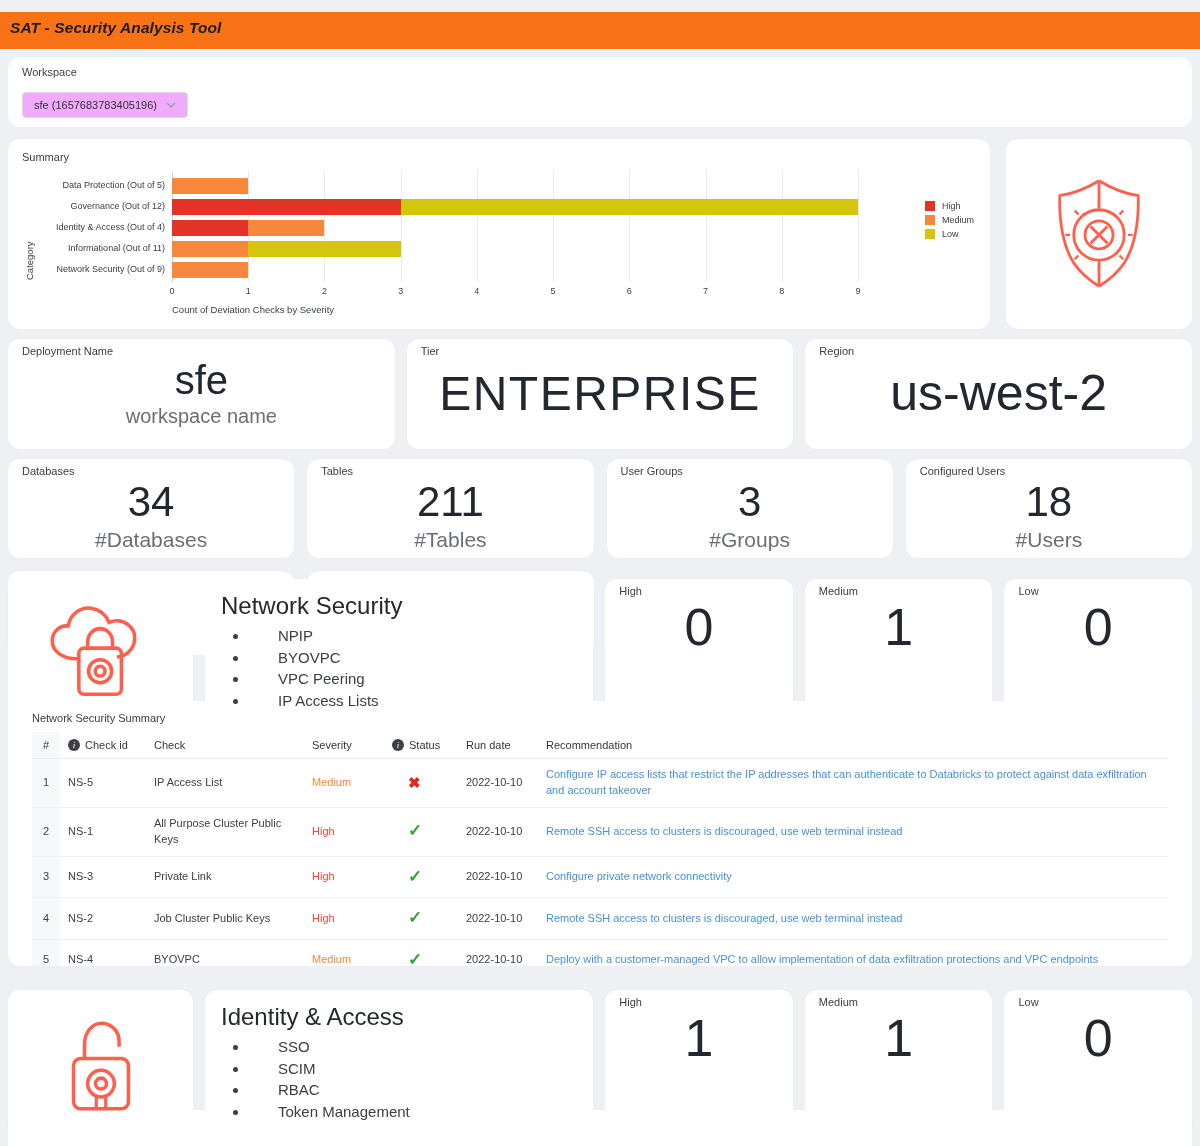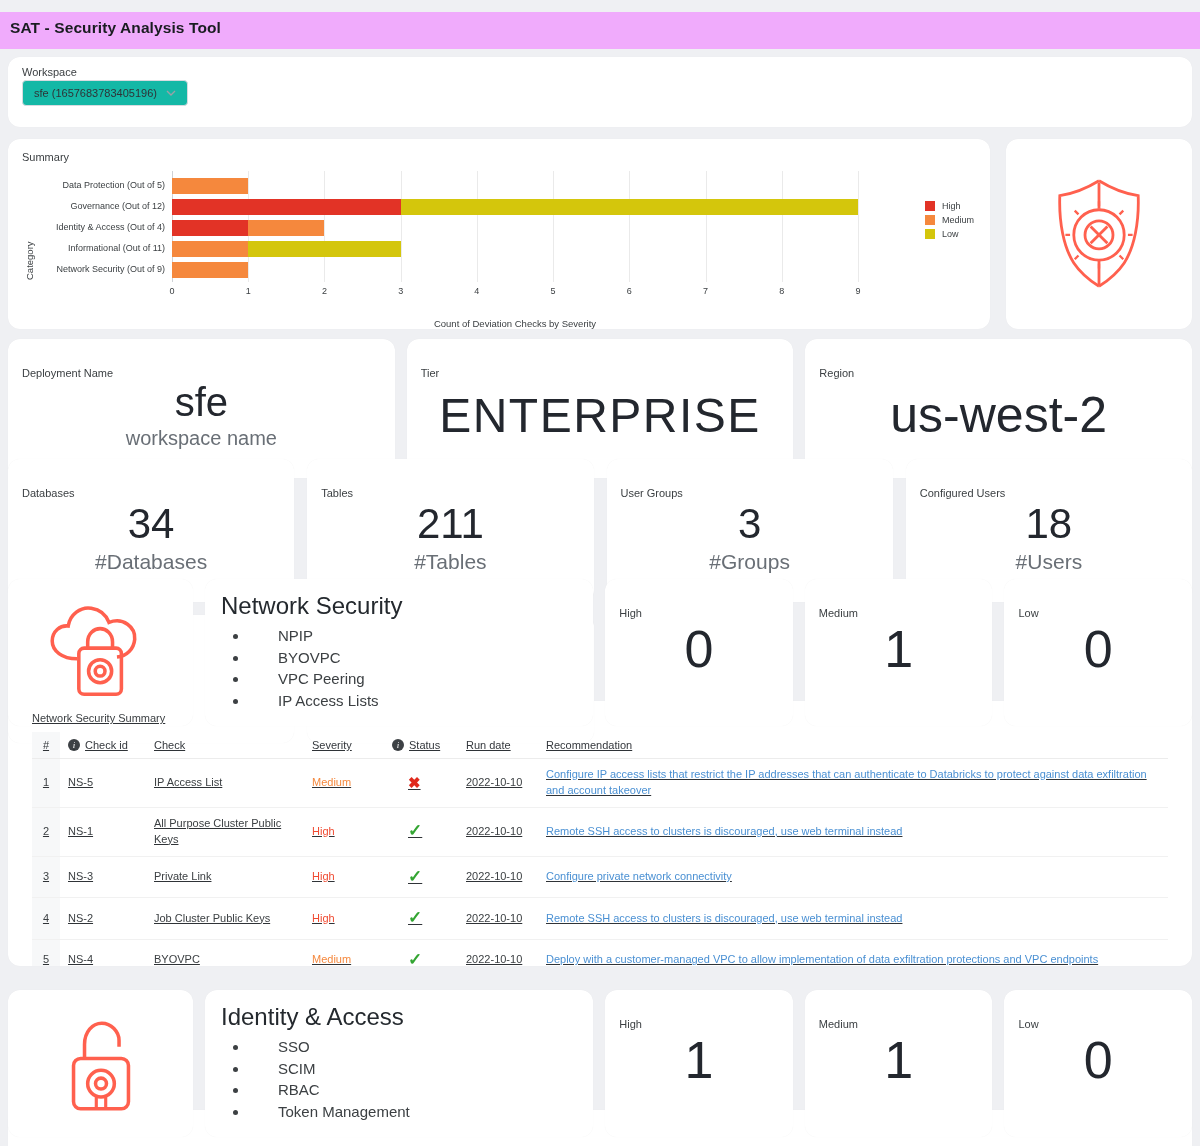--- a/index.html
+++ b/index.html
@@ -3,31 +3,31 @@
 <meta charset="utf-8">
 <style>
   * { box-sizing: border-box; }
   html,body { margin:0; padding:0; }
   body {
     width:1200px; height:1146px; overflow:hidden;
     background:#eff0f3;
     font-family:"Liberation Sans", sans-serif;
     color:#2f3337;
   }
-  .titleband { background:#f0abfc; margin-top:12px; padding:7px 10px 12px; }
+  .titleband { background:#f97316; margin-top:12px; padding:7px 10px 12px;font-style:italic; }
   .titleband h1 { margin:0; font-size:15.5px; color:#191c20; letter-spacing:.1px; }
   #root { padding:0 8px; }
   .card { background:#fff; border-radius:12px; box-shadow:0 0 1px rgba(0,0,0,.06); }
 
   
   .ws-card { margin-top:8px; height:70px; padding:9px 14px; }
   .small-label { font-size:11px; color:#3c4043; }
   .dropdown { display:inline-flex; align-items:center; gap:9px; border:1px solid #d8dbe0;
-    border-radius:4px; padding:6px 11px; margin-top:2px; font-size:11px; color:#2f3337;
-    background:#14b8a6; cursor:pointer; }
+    border-radius:4px; padding:6px 11px; margin-top:14px; font-size:11px; color:#2f3337;
+    background:#f0abfc; cursor:pointer; }
 
   
   .summary-row { display:grid; grid-template-columns:1fr 186px; gap:16px; height:190px; margin-top:12px; }
   .info-row { display:grid; grid-template-columns:repeat(3,1fr); gap:12px; height:110px; margin-top:10px; }
   .stats-row { display:grid; grid-template-columns:repeat(4,1fr); gap:13px; height:114px; margin-top:10px; }
   .five-row { display:grid; grid-template-columns:185px 2.07fr 1fr 1fr 1fr; gap:12px; height:110px; margin-top:6px; }
   #ia-row { margin-top:24px; height:108px; }
 
   
   .chart-card { padding:12px 14px; overflow:hidden; }
@@ -38,51 +38,51 @@
   .ycol { width:128px; flex:none; }
   .ylab { height:21px; line-height:21px; font-size:9px; color:#3c4043; text-align:right;
     padding-right:7px; white-space:nowrap; }
   .bars-col { flex:1; position:relative; height:105px; }
   .gridline { position:absolute; top:-4px; bottom:-2px; width:1px; background:#eaeaea; }
   .gridline.zero { background:#cfd2d6; }
   .brow { height:21px; display:flex; align-items:center; position:relative; z-index:1; }
   .bseg { height:16px; }
   .xticks { position:relative; height:13px; margin-left:128px; margin-top:6px; }
   .xtick { position:absolute; transform:translateX(-50%); font-size:9px; color:#3c4043; }
-  .xlabel { margin-left:128px; text-align:center; font-size:9.5px; color:#3c4043; margin-top:19px; }
+  .xlabel { margin-left:128px; font-size:9.5px; color:#3c4043; margin-top:5px; }
   .legend { position:absolute; top:26px; right:2px; display:flex; flex-direction:column; gap:4px; }
   .lg-item { display:flex; align-items:center; gap:7px; cursor:pointer; }
   .lg-sq { width:10px; height:10px; flex:none; }
   .lg-lab { font-size:9px; color:#3c4043; }
 
   
   .icon-card { display:flex; align-items:center; justify-content:center; }
 
   
-  .info-card, .stat-card, .sev-card { padding:28px 14px; display:flex; flex-direction:column; align-items:center; }
+  .info-card, .stat-card, .sev-card { padding:6px 14px; display:flex; flex-direction:column; align-items:center; }
   .info-card .small-label, .stat-card .small-label, .sev-card .small-label { align-self:flex-start; }
   .info-value { color:#23272e; font-weight:500; }
   .iv0 { font-size:40px; line-height:1.15; margin-top:0; }
   .iv1 { font-size:48px; letter-spacing:1.5px; margin-top:9px; }
   .iv2 { font-size:50px; margin-top:7px; }
   .info-sub { font-size:20px; color:#696f76; margin-top:2px; }
   .stat-value { font-size:42px; font-weight:500; color:#23272e; line-height:1.15; margin-top:1px; }
   .stat-value.small { font-size:25px; margin-top:13px; font-weight:500; }
   .stat-sub { font-size:21px; color:#696f76; margin-top:2px; }
   .stat-sub.small { font-size:12px; margin-top:4px; }
   .sev-value { font-size:52px; font-weight:500; color:#23272e; margin-top:2px; line-height:1.1; }
 
   
   .list-card { padding:13px 16px; }
   .list-title { font-size:24px; color:#24292e; }
   .list-card ul { margin:7px 0 0 28px; padding:0; }
   .list-card li { font-size:15px; color:#3c4043; margin:4.5px 0;padding-left:29px; }
 
   
-  .table-card { margin-top:12px; height:265px; padding:11px 24px; overflow:hidden;text-decoration:underline; }
+  .table-card { margin-top:12px; height:265px; padding:11px 24px; overflow:hidden; }
   .t-wrap { margin-top:8px; }
   .t-head, .t-row { display:grid; grid-template-columns:28px 86px 158px 80px 74px 80px 1fr; align-items:center; }
   .t-head { border-bottom:1px solid #ececec; }
   .t-row { border-bottom:1px solid #f1f1f1; }
   .th { padding:7px 8px; font-size:11px; color:#33373c; display:flex; align-items:center; gap:5px; }
   .td { padding:8px 8px; font-size:11px; color:#3c4043; line-height:1.45; }
   .t-head .c0, .t-row .c0 { background:#f7f8f9; align-self:stretch; display:flex; align-items:center; justify-content:center; }
   .info-ic { width:12px; height:12px; border-radius:50%; background:#3d4145; color:#fff; font-size:9px;
     display:inline-flex; align-items:center; justify-content:center; flex:none; font-style:italic;
     font-family:"Liberation Serif", serif; }

